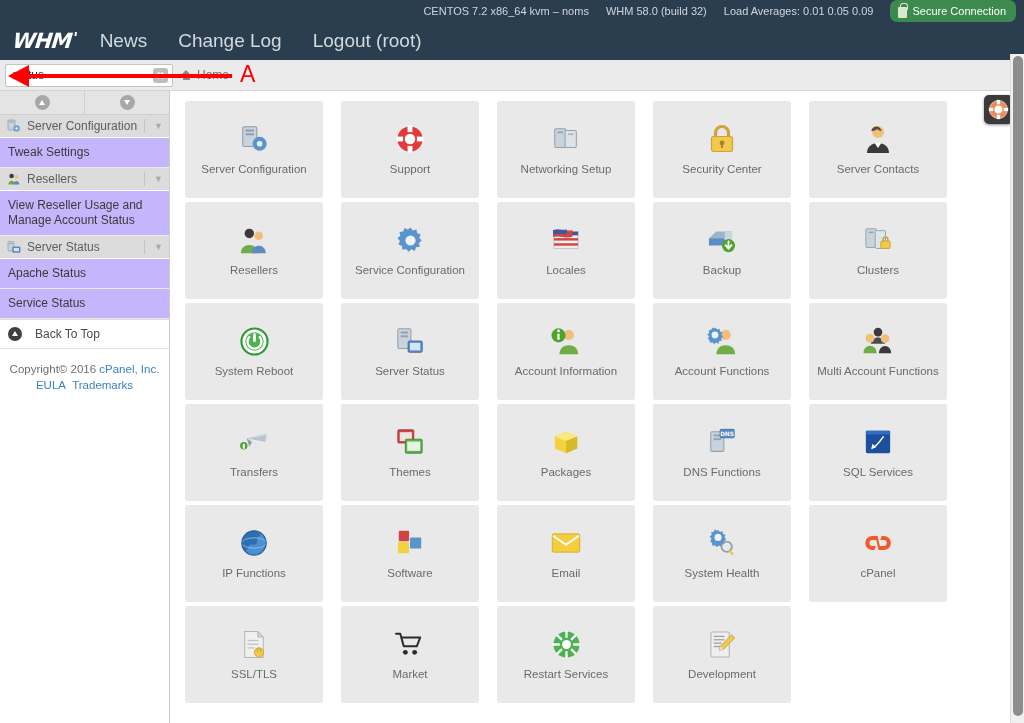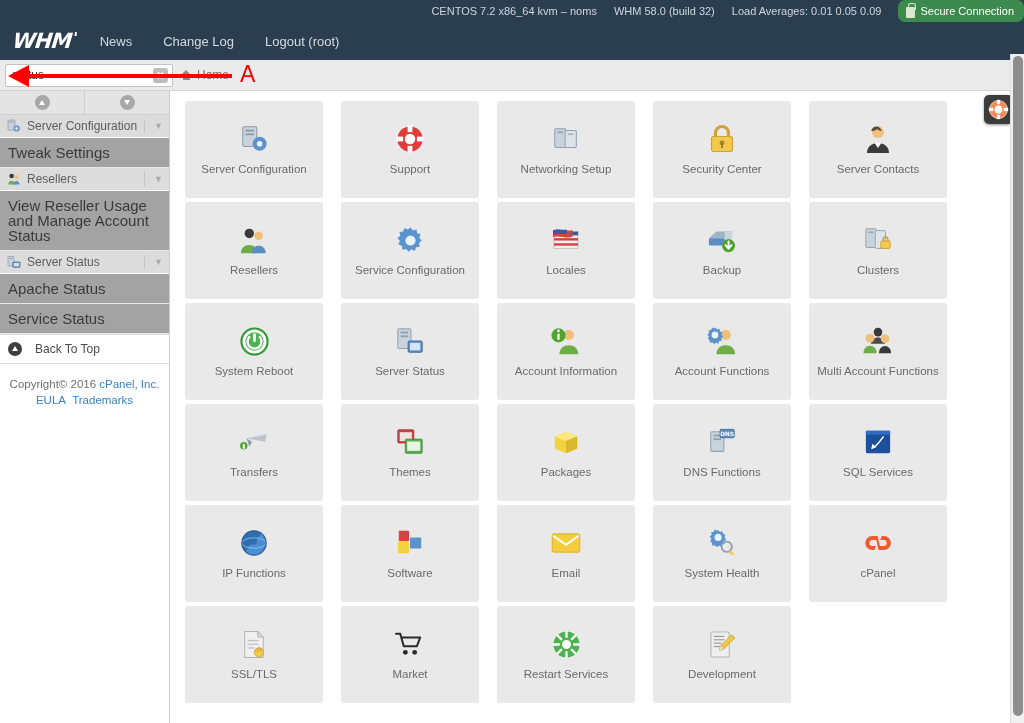--- a/index.html
+++ b/index.html
@@ -12,21 +12,21 @@
     font-family: "Liberation Sans", sans-serif;
   }
 
   
   #systembar {
     height: 22px;
     background: #2b3e50;
     display: flex;
     align-items: center;
     justify-content: flex-end;
-    padding-right: 0;
+    padding-right: 8px;
     font-size: 11px;
     color: #cfd6dd;
     position: relative;
   }
   #systembar .sysitem { margin-right: 17px; white-space: nowrap; }
   #secure-badge {
     background: #3c8a4e;
     color: #ffffff;
     height: 22px;
     display: flex;
@@ -77,21 +77,21 @@
   }
   #whm-logo::after {
     content: "";
     position: absolute;
     right: -4px; top: 3px;
     width: 2px; height: 4px;
     background: #ffffff;
   }
   #navbar .navlink {
     color: #d3d9de;
-    font-size: 13px;
+    font-size: 19px;
     margin-right: 31px;
     cursor: pointer;
     white-space: nowrap;
   }
 
   
   #searchstrip {
     height: 31px;
     background: #ebebeb;
     border-bottom: 1px solid #d4d4d4;
@@ -263,25 +263,25 @@
     color: #aaaaaa;
     font-size: 9px;
     border-left: 1px solid #c4c4c4;
     padding-left: 9px;
     height: 14px;
     line-height: 14px;
   }
   .nav-item {
     padding: 7px 8px 7px 8px;
     color: #3a3a3a;
-    font-size: 15px;
+    font-size: 12px;
     line-height: 15px;
     border-bottom: 1px solid #e8e8e8;
     cursor: pointer;
-    background: #a3a3a3;
+    background: #c4b5fd;
   }
   #back-to-top {
     display: flex;
     align-items: center;
     gap: 13px;
     padding: 7px 8px;
     color: #4b4b4b;
     font-size: 12px;
     border-bottom: 1px solid #dedede;
     border-top: 1px solid #dedede;

